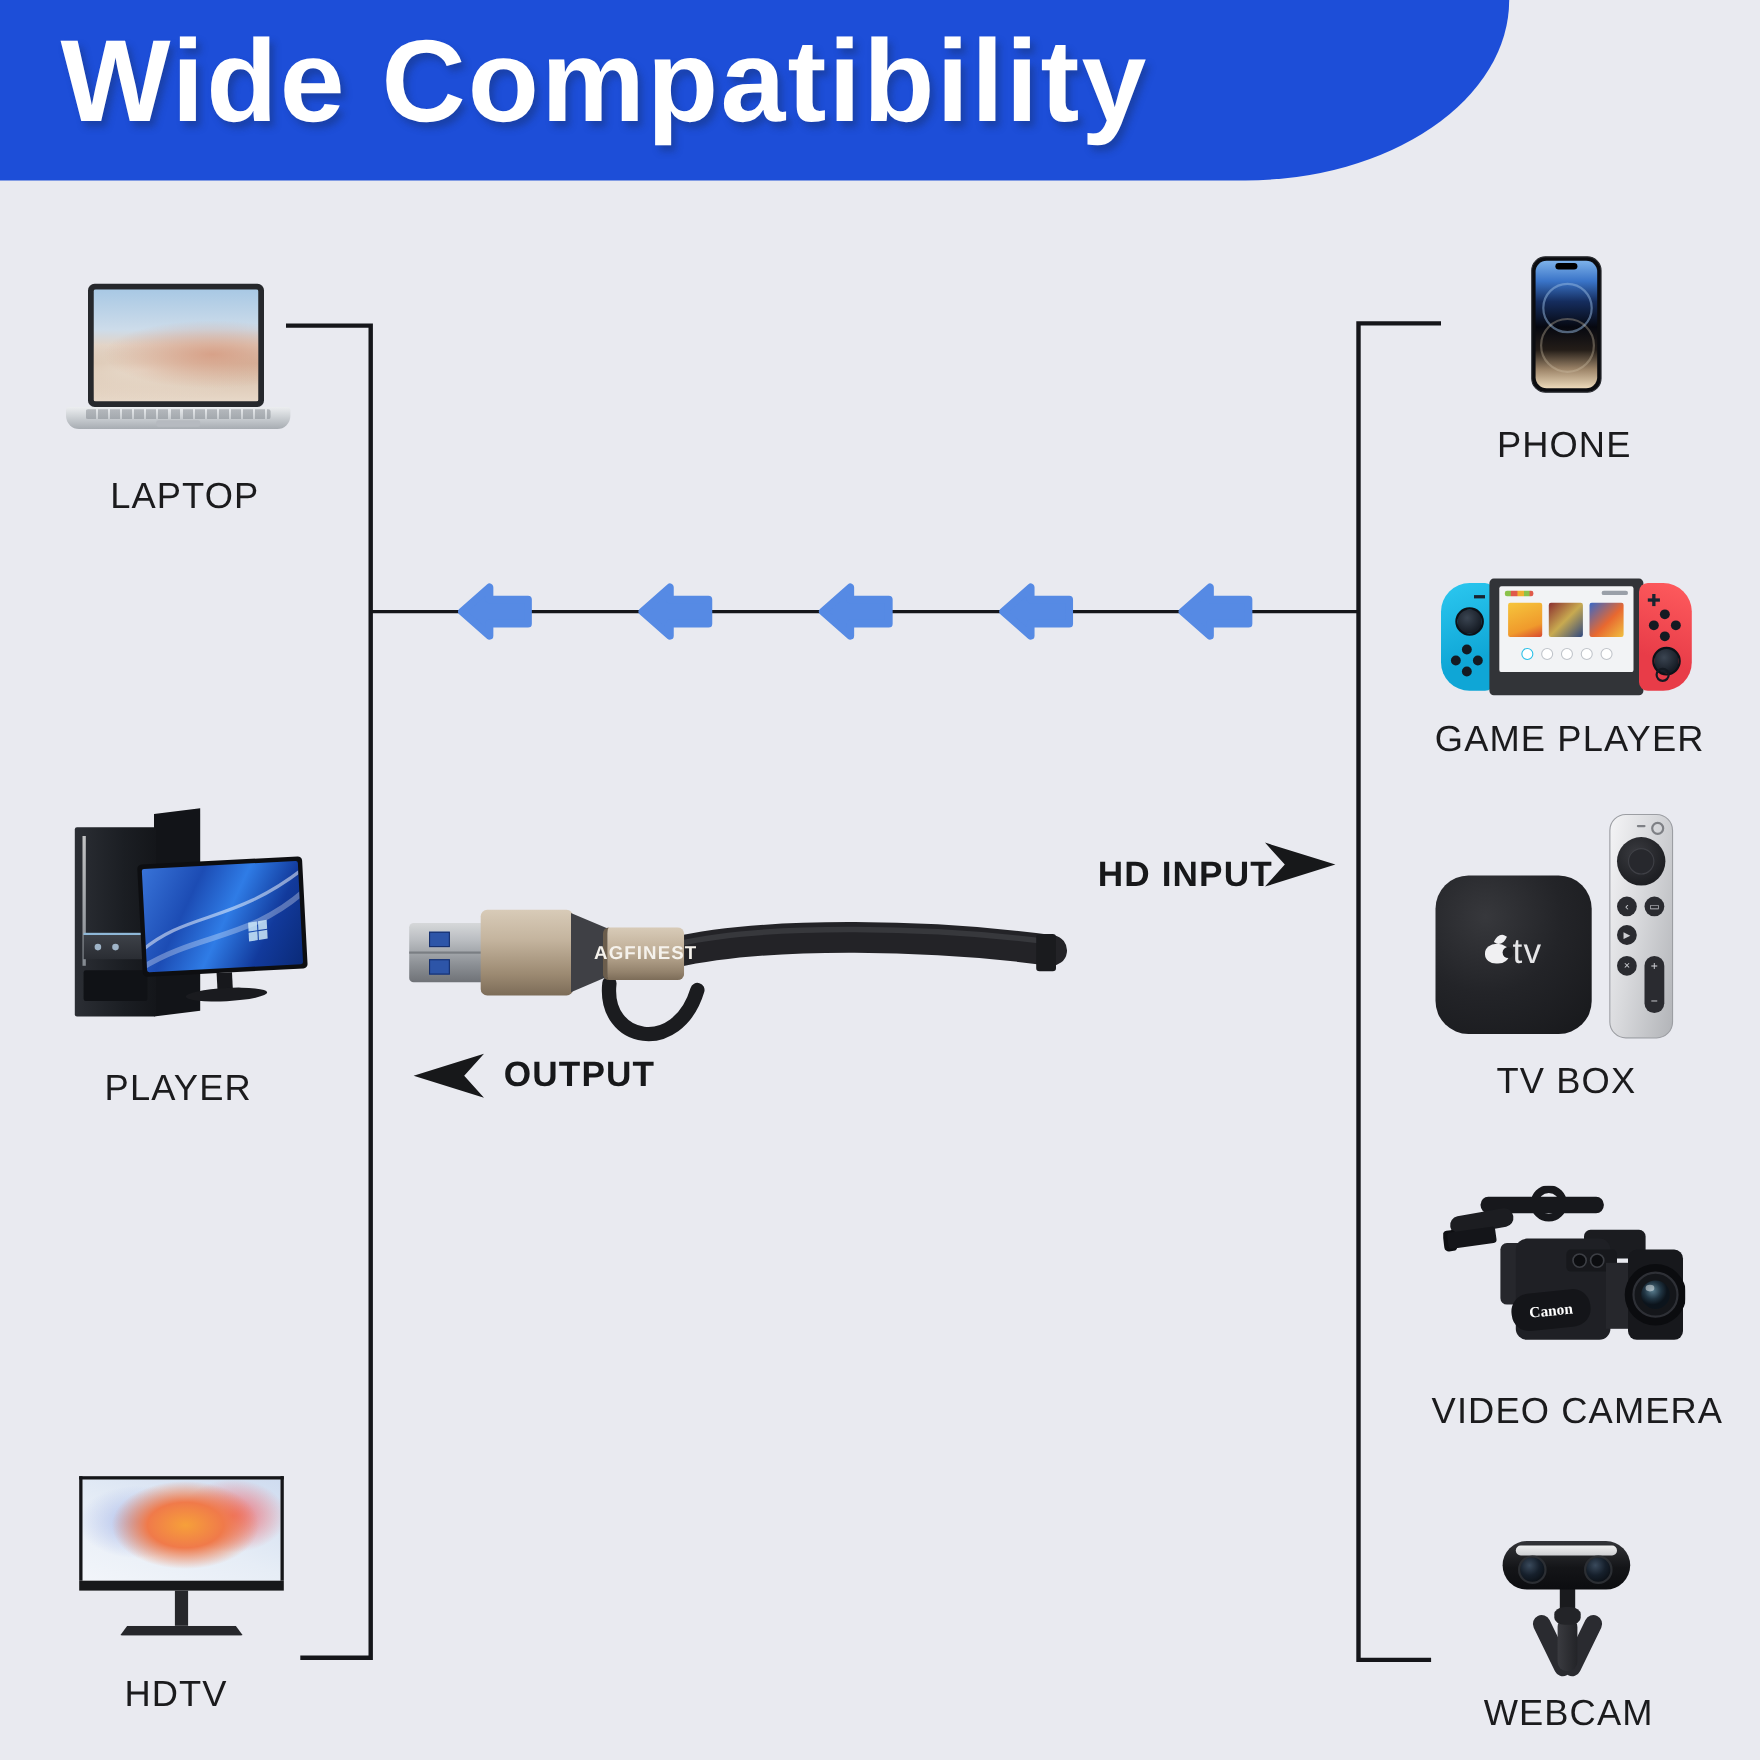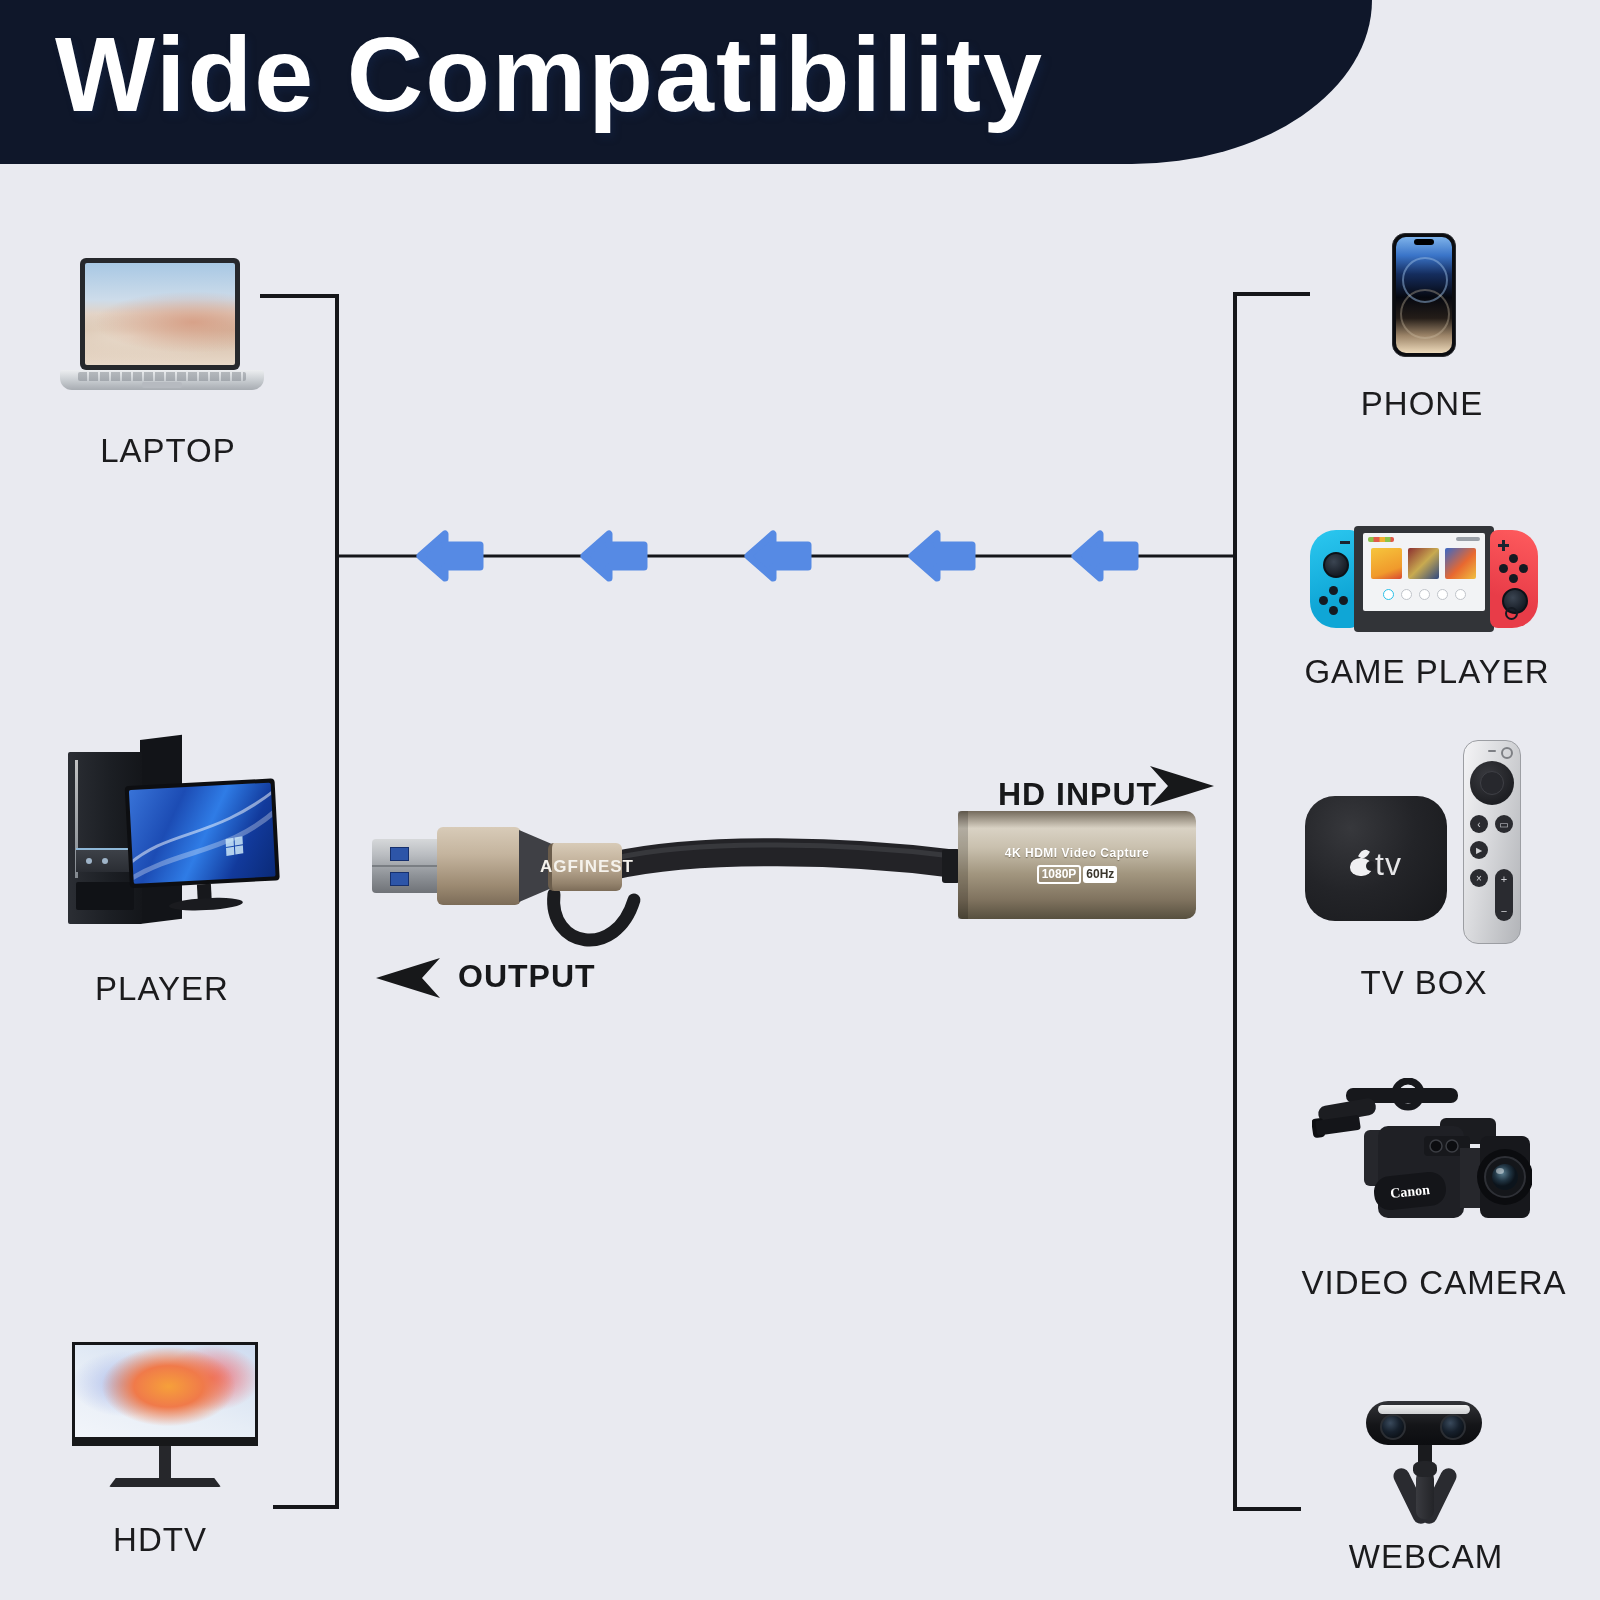--- a/index.html
+++ b/index.html
@@ -1,21 +1,21 @@
 <!DOCTYPE html>
 <html><head>
 <meta charset="utf-8">
 <style>
   html,body{margin:0;padding:0;background:#e9eaf0;}
   .canvas{position:relative;width:1600px;height:1600px;background:#e9eaf0;overflow:hidden;
           font-family:"Liberation Sans",sans-serif;}
   .abs{position:absolute;}
 
   
-  .banner{position:absolute;top:0;left:0;width:1372px;height:164px;background:#0f172a;
+  .banner{position:absolute;top:0;left:0;width:1372px;height:164px;background:#1d4ed8;
           border-bottom-right-radius:240px 164px;}
   .title{position:absolute;left:55px;top:14px;font-size:106px;font-weight:bold;color:#ffffff;
          letter-spacing:2px;white-space:nowrap;text-shadow:4px 5px 7px rgba(20,40,80,.35);}
 
   
   svg.overlay{position:absolute;left:0;top:0;width:1600px;height:1600px;}
 
   
   .dev-label{position:absolute;transform:translate(-50%,-50%);font-size:33px;color:#1b1b1d;
              letter-spacing:1px;white-space:nowrap;}
@@ -106,21 +106,21 @@
   .tile{position:absolute;top:15px;width:31px;height:31px;border-radius:2px;}
   .tile1{left:8px;background:linear-gradient(160deg,#f6c53c 0%,#f09a2c 70%,#d84830 100%);}
   .tile2{left:45px;background:linear-gradient(135deg,#8c3030 0%,#c8aa50 50%,#304880 100%);}
   .tile3{left:82px;background:linear-gradient(135deg,#3868c8 0%,#e86830 55%,#f0c040 100%);}
   .gicons{position:absolute;left:20px;top:56px;width:90px;height:10px;}
   .gicons i{position:absolute;top:0;width:9px;height:9px;border-radius:50%;background:#ffffff;border:1px solid #c0c4ca;}
   .gicons i.on{border-color:#2bc0e8;}
 
   
   .tvbox{left:1303px;top:738px;width:225px;height:208px;}
-  .atv{position:absolute;left:2px;top:58px;width:142px;height:125px;border-radius:30px;
+  .atv{position:absolute;left:2px;top:58px;width:142px;height:144px;border-radius:30px;
       background:radial-gradient(circle at 32% 26%,#37383c 0%,#232428 48%,#17181b 100%);}
   .atv .logo{position:absolute;left:0;right:0;top:52px;display:flex;justify-content:center;align-items:center;}
   .apple{position:relative;width:22px;height:24px;margin-right:3px;}
   .apple .a-body{position:absolute;left:0;top:6px;width:22px;height:18px;background:#f0f0f2;
       border-radius:48% 48% 46% 46%;}
   .apple .a-bite{position:absolute;right:-4px;top:9px;width:10px;height:10px;border-radius:50%;background:#212226;}
   .apple .a-leaf{position:absolute;left:10px;top:-3px;width:8px;height:10px;background:#f0f0f2;
       border-radius:70% 0 70% 0;transform:rotate(30deg);}
   .atv .tvtext{font-size:32px;color:#e6e6e8;font-weight:500;letter-spacing:1px;line-height:1;}
   .remote{position:absolute;left:160px;top:2px;width:56px;height:202px;border-radius:15px;border:1px solid #9c9ea3;
@@ -390,25 +390,17 @@
     <div class="mid"></div>
     <div class="usb-tab" style="top:8px;"></div>
     <div class="usb-tab" style="top:33px;"></div>
   </div>
   <div class="abs usb-body"></div>
   <div class="abs usb-taper"></div>
   <div class="abs adapter">
     <span>AGFINEST</span>
   </div>
   <div class="abs nub"></div>
-  <div class="abs capbox">
-    <div class="shade"></div>
-    <div class="capline1">4K HDMI Video Capture</div>
-    <div class="badges">
-      <div class="badge-res">1080P</div>
-      <div class="badge-hz">60Hz</div>
-    </div>
-  </div>
 
   <div class="anno" style="left:998px;top:776px;">HD INPUT</div>
   <div class="anno" style="left:458px;top:958px;">OUTPUT</div>
 
 </div>
 
 </body></html>

